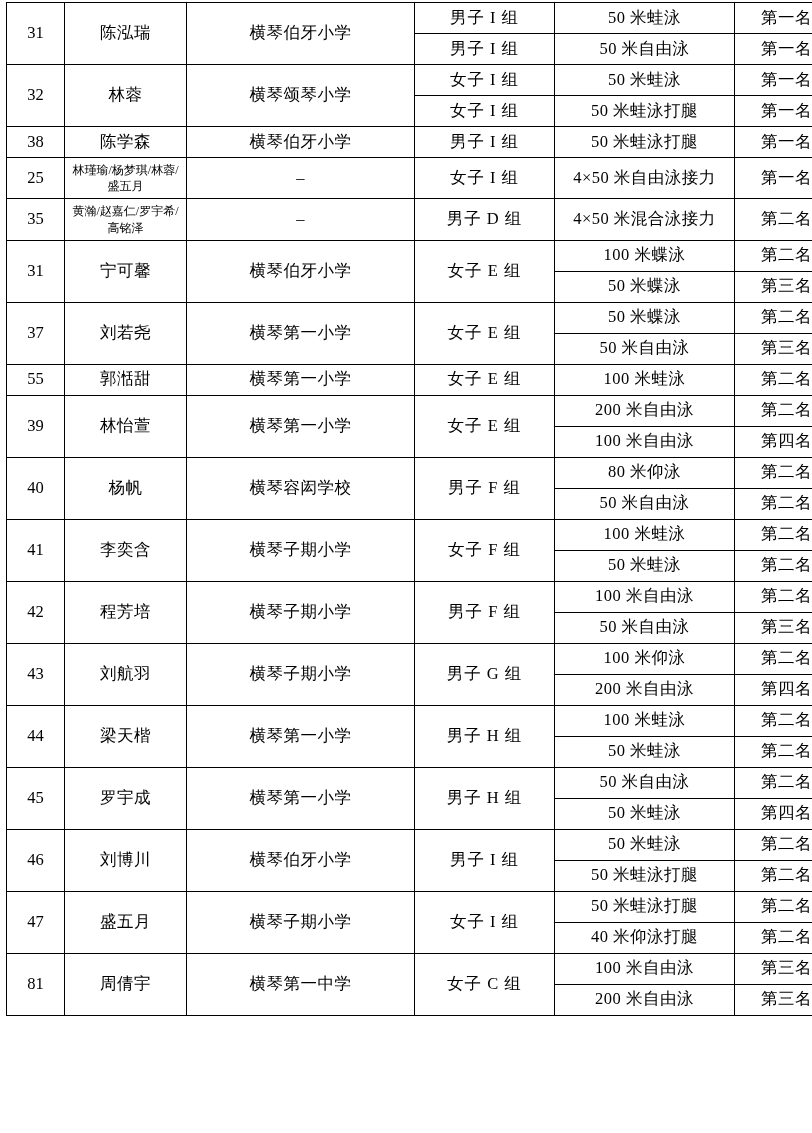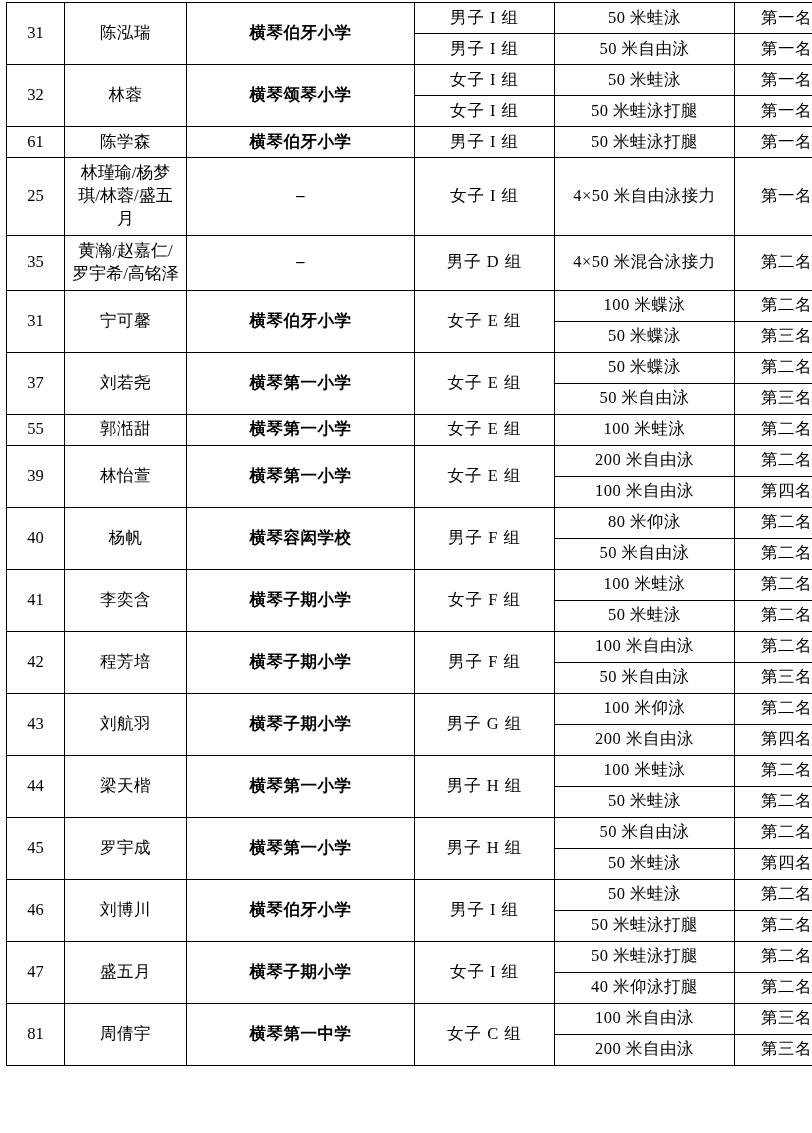--- a/index.html
+++ b/index.html
@@ -42,28 +42,27 @@
   col.c-school { width: 228px; }
   col.c-group  { width: 140px; }
   col.c-event  { width: 180px; }
   col.c-rank   { width: 104px; }
 
   .cell-name {
     font-size: 16.5px;
     letter-spacing: 0.5px;
   }
   .cell-name.multi {
-    font-size: 17px;
+    font-size: 12px;
     line-height: 1.35;
     letter-spacing: 0;
     padding: 4px 6px;
   }
   .cell-school {
     letter-spacing: 0.5px;
-    font-weight: bold;
   }
   .cell-group {
     letter-spacing: 1px;
   }
   .cell-event {
     letter-spacing: 0.5px;
   }
   .cell-rank {
     letter-spacing: 0.5px;
   }
@@ -108,21 +107,21 @@
           <td class="cell-group">女子 I 组</td>
           <td class="cell-event">50 米蛙泳</td>
           <td class="cell-rank">第一名</td>
         </tr>
         <tr class="rowline">
           <td class="cell-group">女子 I 组</td>
           <td class="cell-event">50 米蛙泳打腿</td>
           <td class="cell-rank">第一名</td>
         </tr>
         <tr class="rowline">
-          <td rowspan="1" class="cell-no">61</td>
+          <td rowspan="1" class="cell-no">38</td>
           <td rowspan="1" class="cell-name">陈学森</td>
           <td rowspan="1" class="cell-school">横琴伯牙小学</td>
           <td rowspan="1" class="cell-group">男子 I 组</td>
           <td class="cell-event">50 米蛙泳打腿</td>
           <td class="cell-rank">第一名</td>
         </tr>
         <tr class="rowline">
           <td rowspan="1" class="cell-no">25</td>
           <td rowspan="1" class="cell-name multi">林瑾瑜/杨梦琪/林蓉/盛五月</td>
           <td rowspan="1" class="cell-school dash">–</td>

